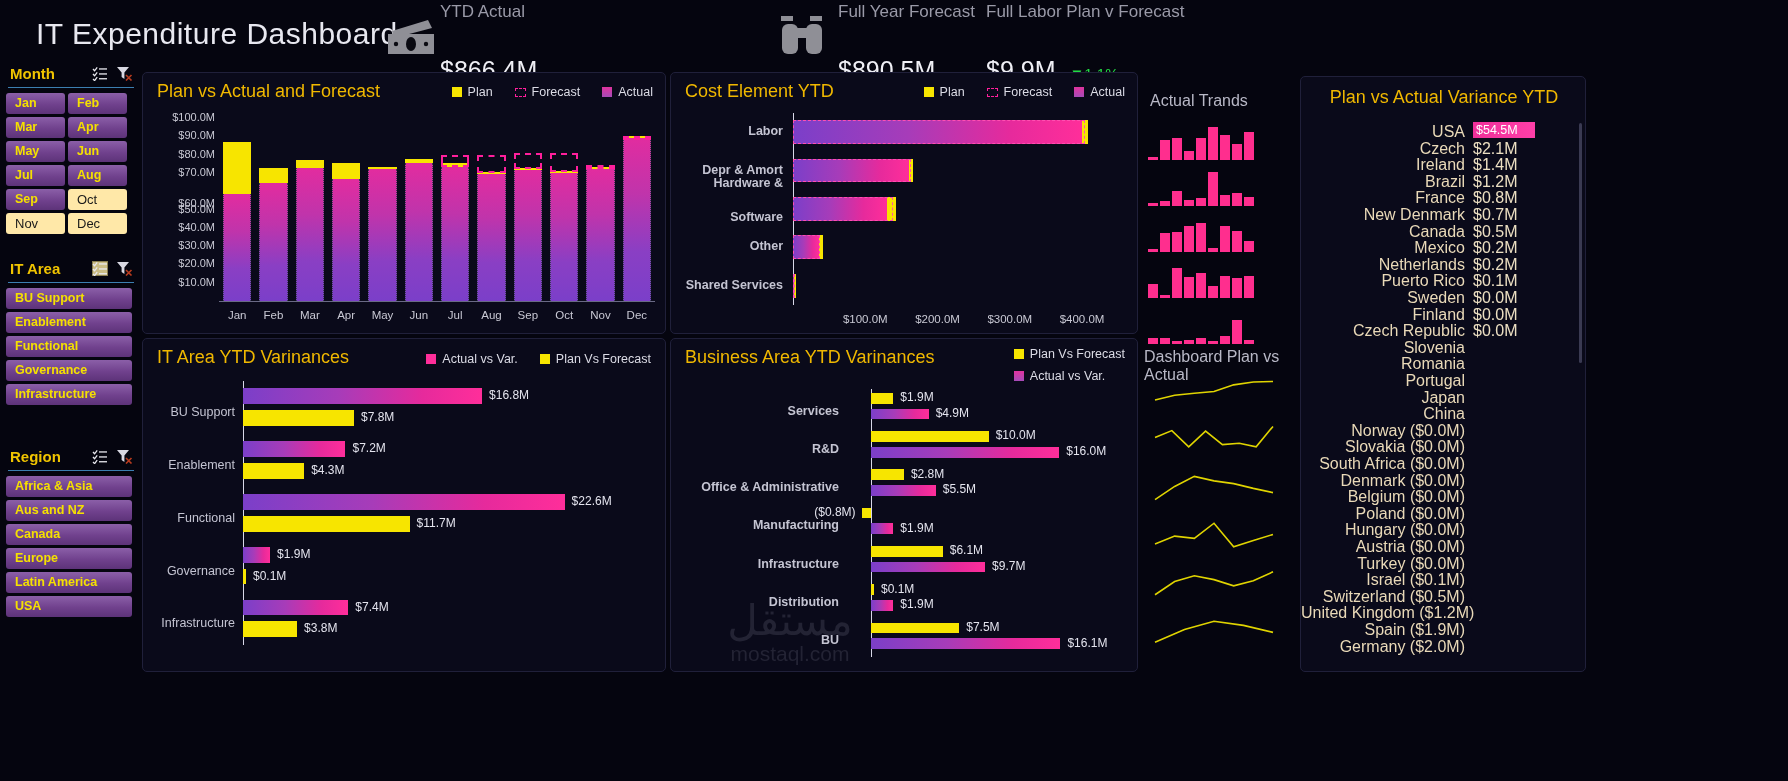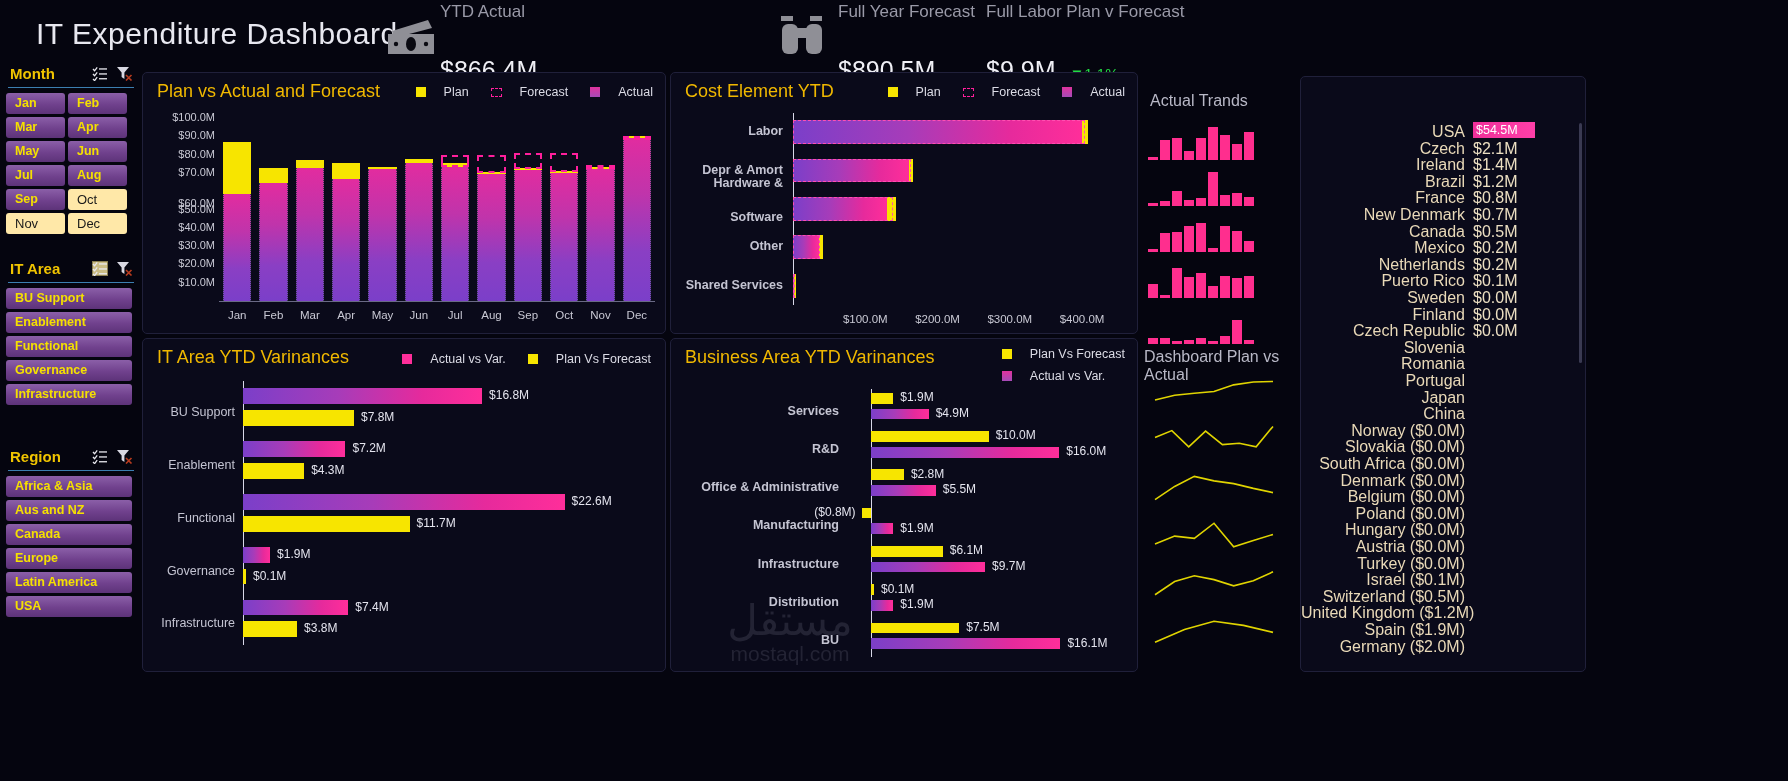--- a/index.html
+++ b/index.html
@@ -46,21 +46,21 @@
   .chip.full { width: 126px; }
   .chip.sel { background: #ffe8a8; color: #1a1a1a; font-weight: normal; font-size: 13px; }
 
   
   .card {
     position: absolute; background: #0a0a1a;
     border: 1px solid #20203a; border-radius: 5px;
   }
   .card-title { position: absolute; color: #f0b800; font-size: 18px; font-weight: 400; }
   .legend { position: absolute; display: flex; gap: 22px; align-items: center; }
-  .legend-item { display: flex; gap: 18px; align-items: center; font-size: 12.5px; color: #dcdce6; }
+  .legend-item { display: flex; gap: 6px; align-items: center; font-size: 12.5px; color: #dcdce6; }
   .sw { width: 10px; height: 10px; display: inline-block; }
   .sw.plan { background: #f7e500; }
   .sw.forecast { border: 1.5px dashed #ff1f9c; width: 11px; height: 9px; background: transparent; }
   .sw.actual { background: linear-gradient(180deg,#e0339e,#a64bb8); }
   .sw.avar { background: #ff2e9a; }
 
   
   .colchart { position: absolute; }
   .ax-lbl { position: absolute; font-size: 11px; color: #c9c9d4; text-align: right; white-space: nowrap; }
   .xcat { position: absolute; font-size: 11.5px; color: #c9c9d4; text-align: center; }
@@ -542,20 +542,21 @@
         <svg width="124" height="34" style="position:absolute;left:4px;top:192px;">
           <polyline points="3,28.759999999999998 22.666666666666668,15.599999999999998 42.333333333333336,9.719999999999999 62,13.64 81.66666666666667,19.799999999999997 101.33333333333333,14.760000000000002 121,5.800000000000001" fill="none" stroke="#e0d400" stroke-width="1.6"></polyline>
         </svg>
         <svg width="124" height="34" style="position:absolute;left:4px;top:240px;">
           <polyline points="3,28.2 32.5,15.599999999999998 62,7.199999999999999 91.5,11.400000000000002 121,18.4" fill="none" stroke="#e0d400" stroke-width="1.6"></polyline>
         </svg>
       </div>
   </div>
 
   <div class="card" style="left:1300px; top:76px; width:286px; height:596px;">
+    <div class="card-title" style="left:0; top:10px; width:286px; text-align:center;">Plan vs Actual Variance YTD</div>
     <div id="clist" style="position:absolute; left:0; top:46px; width:286px; height:546px;">
         <div class="c-hl" style="left:172px;top:-1px;width:62px;height:16px;"></div>
         <div class="c-name" style="left:0;width:164px;top:0px;">USA</div>
         <div class="c-hl-txt" style="left:175px;top:0px;font-size:12.5px;">$54.5M</div>
         <div style="position:absolute;left:0;top:16.6px;width:286px;height:16.6px;">
           <div class="c-name" style="left:0;width:164px;top:0;">Czech</div>
           <div class="c-val" style="left:172px;top:0;">$2.1M</div>
         </div>
         <div style="position:absolute;left:0;top:33.2px;width:286px;height:16.6px;">
           <div class="c-name" style="left:0;width:164px;top:0;">Ireland</div>

